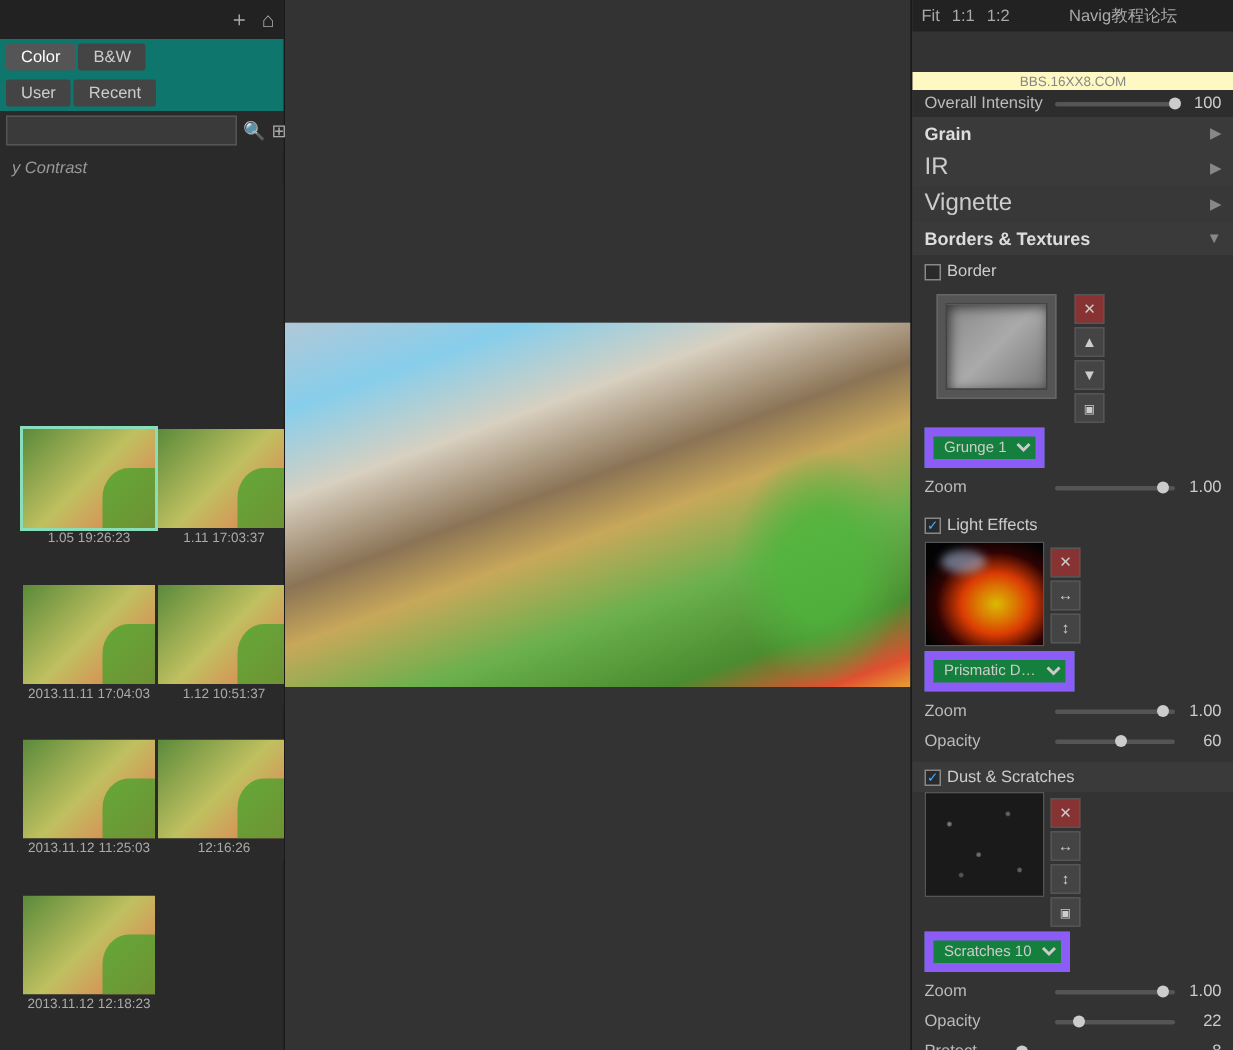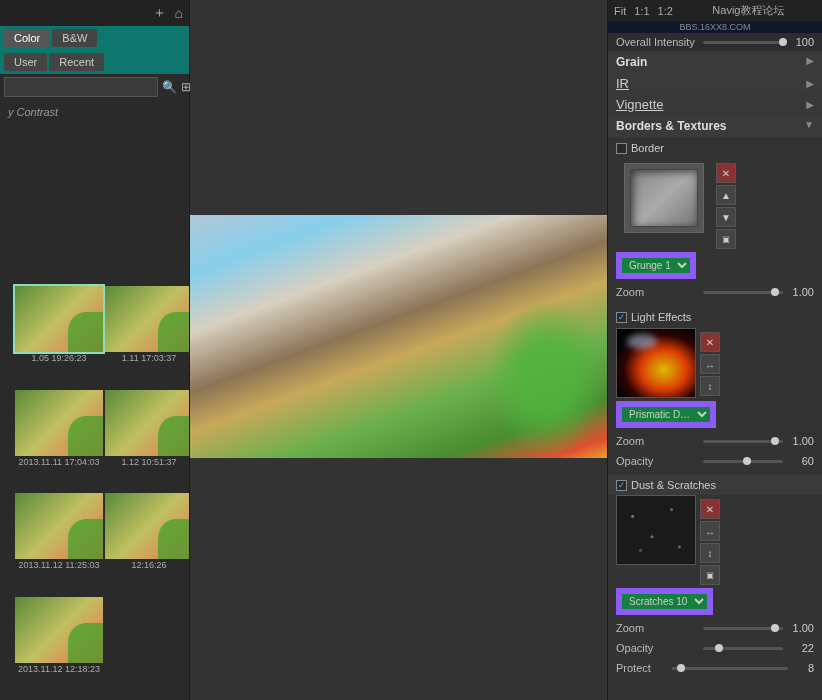--- a/index.html
+++ b/index.html
@@ -197,20 +197,21 @@
       width: 8px;
       height: 8px;
       background: #ccc;
       border-radius: 50%;
       top: -2.5px;
       transform: translateX(-50%);
     }
 
     .section-header {
       display: flex;
+      align-items: center;
       padding: 4px 8px;
       background: #3a3a3a;
       font-size: 11px;
       color: #ddd;
       cursor: pointer;
       gap: 4px;
     }
     .section-header .chevron {
       margin-left: auto;
       color: #888;
@@ -405,22 +406,21 @@
     .ir-btn {
       display: flex;
       align-items: center;
       justify-content: space-between;
       padding: 3px 8px;
       background: #3a3a3a;
       cursor: pointer;
     }
     .ir-label {
       color: #ccc;
-      font-size: 13px;
-      text-decoration: underline;
+      font-size: 16px;
     }
     .ir-arrow {
       color: #888;
       font-size: 10px;
     }
 
     .vignette-btn {
       display: flex;
       align-items: center;
       justify-content: space-between;
@@ -534,21 +534,21 @@
 <div class="right-panel">
 
   <div class="top-bar">
     <span>Fit</span>
     <span>1:1</span>
     <span>1:2</span>
     <span style="flex:1; text-align:center;">
       <span>Navig教程论坛</span>
     </span>
   </div>
-  <div style="font-size:9px; color:#888; text-align:center; padding:1px 0; background:#0f172a;">BBS.16XX8.COM</div>
+  <div style="font-size:9px; color:#888; text-align:center; padding:1px 0; background:#fef9c3;margin-top:27px;">BBS.16XX8.COM</div>
 
   <div class="overall-intensity-row">
     <span class="panel-label">Overall Intensity</span>
     <div class="slider-track">
       <div class="slider-thumb" style="left:100%;"></div>
     </div>
     <span class="panel-value">100</span>
   </div>
 
   <div class="section-header">

